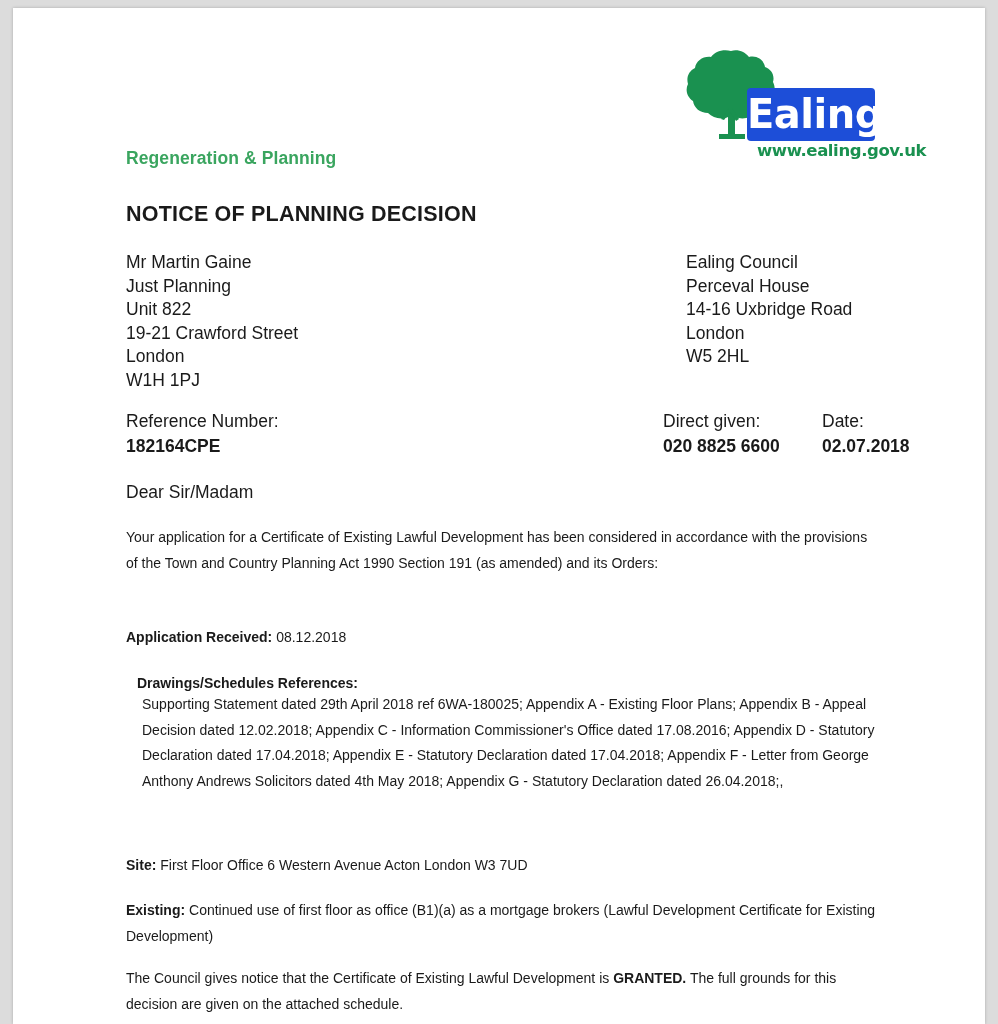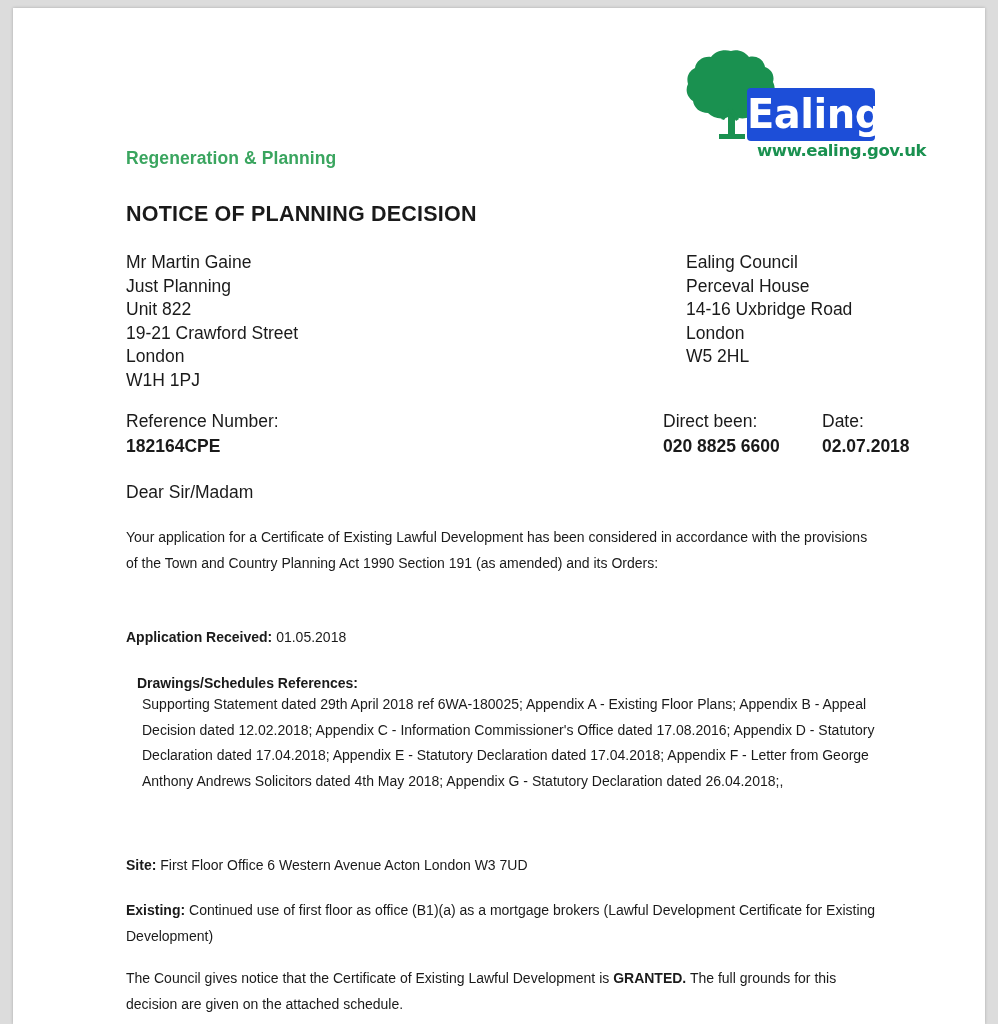--- a/index.html
+++ b/index.html
@@ -229,35 +229,35 @@
         <div>14-16 Uxbridge Road</div>
         <div>London</div>
         <div>W5 2HL</div>
       </div>
 
       <div class="ref-block">
         <div class="lbl">Reference Number:</div>
         <div class="val">182164CPE</div>
       </div>
       <div class="dl-block">
-        <div class="lbl">Direct been:</div>
+        <div class="lbl">Direct given:</div>
         <div class="val">020 8825 6600</div>
       </div>
       <div class="date-block">
         <div class="lbl">Date:</div>
         <div class="val">02.07.2018</div>
       </div>
 
       <div class="salutation">Dear Sir/Madam</div>
 
       <div class="para p-intro">Your application for a Certificate of Existing Lawful Development has been considered in accordance with the provisions of the Town and Country Planning Act 1990 Section 191 (as amended) and its Orders:</div>
 
       <div class="para p-appreceived">
         <span class="bold">Application Received:</span>
-        <span>01.05.2018</span>
+        <span>08.12.2018</span>
       </div>
 
       <div class="para p-refs-head">
         <span class="bold">Drawings/Schedules References:</span>
       </div>
       <div class="para p-refs-body">Supporting Statement dated 29th April 2018 ref 6WA-180025; Appendix A - Existing Floor Plans; Appendix B - Appeal Decision dated 12.02.2018; Appendix C - Information Commissioner's Office dated 17.08.2016; Appendix D - Statutory Declaration dated 17.04.2018; Appendix E -  Statutory Declaration dated 17.04.2018; Appendix F - Letter from George Anthony Andrews Solicitors dated 4th May 2018; Appendix G - Statutory Declaration dated 26.04.2018;,</div>
 
       <div class="para p-site">
         <span class="bold">Site:</span>
         <span>First Floor Office 6 Western Avenue Acton London W3 7UD</span>

